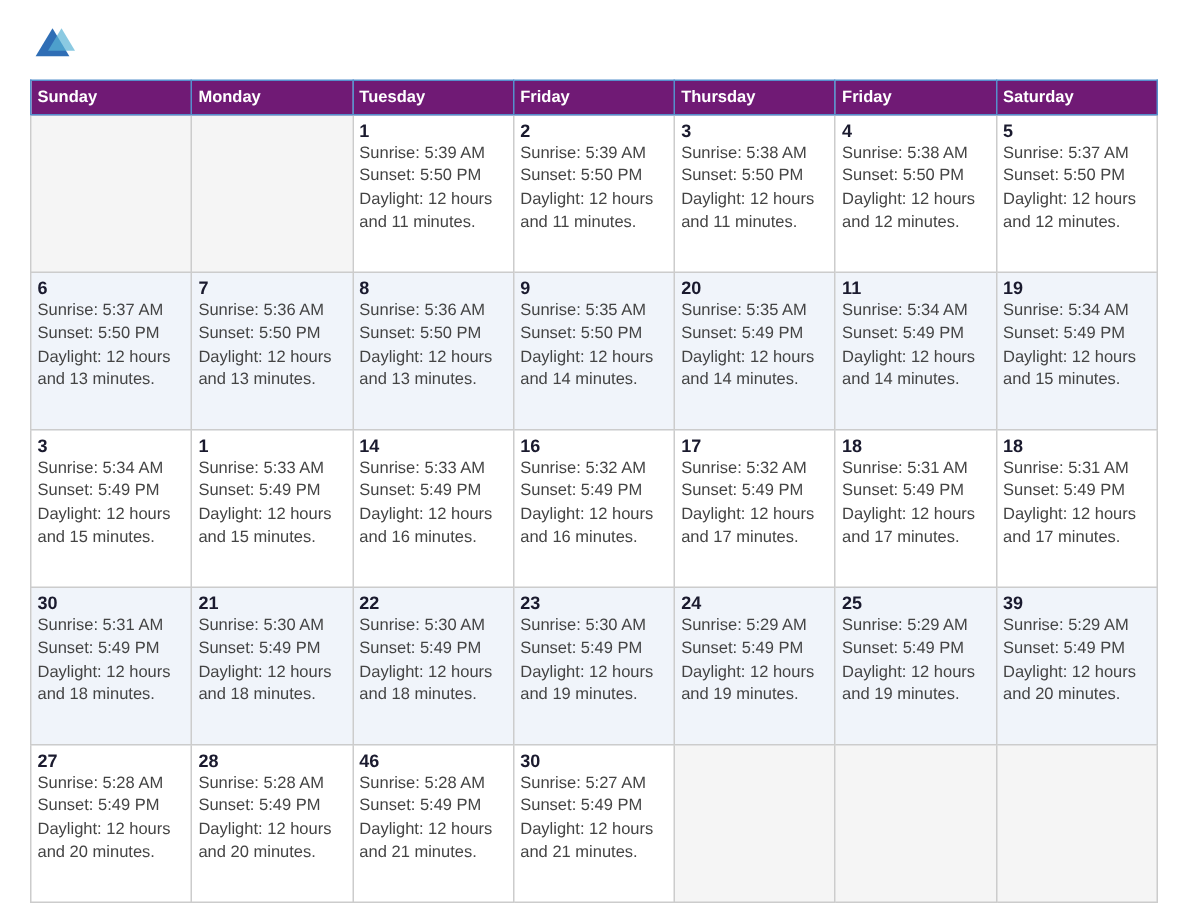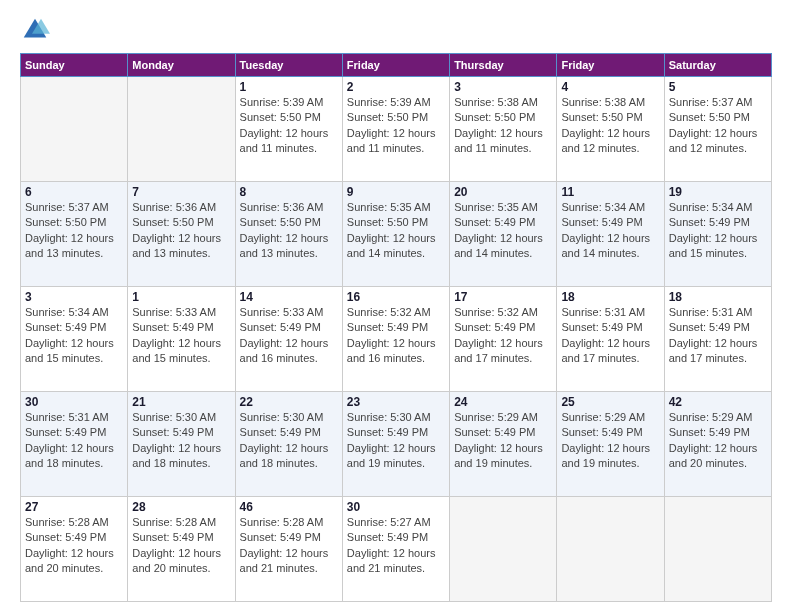--- a/index.html
+++ b/index.html
@@ -242,21 +242,21 @@
           </td>
           <td>
             <span class="day-number">24</span>
             <div class="day-info">Sunrise: 5:29 AM<br>Sunset: 5:49 PM<br>Daylight: 12 hours<br>and 19 minutes.</div>
           </td>
           <td>
             <span class="day-number">25</span>
             <div class="day-info">Sunrise: 5:29 AM<br>Sunset: 5:49 PM<br>Daylight: 12 hours<br>and 19 minutes.</div>
           </td>
           <td>
-            <span class="day-number">42</span>
+            <span class="day-number">39</span>
             <div class="day-info">Sunrise: 5:29 AM<br>Sunset: 5:49 PM<br>Daylight: 12 hours<br>and 20 minutes.</div>
           </td>
         </tr>
         <tr>
           <td>
             <span class="day-number">27</span>
             <div class="day-info">Sunrise: 5:28 AM<br>Sunset: 5:49 PM<br>Daylight: 12 hours<br>and 20 minutes.</div>
           </td>
           <td>
             <span class="day-number">28</span>

